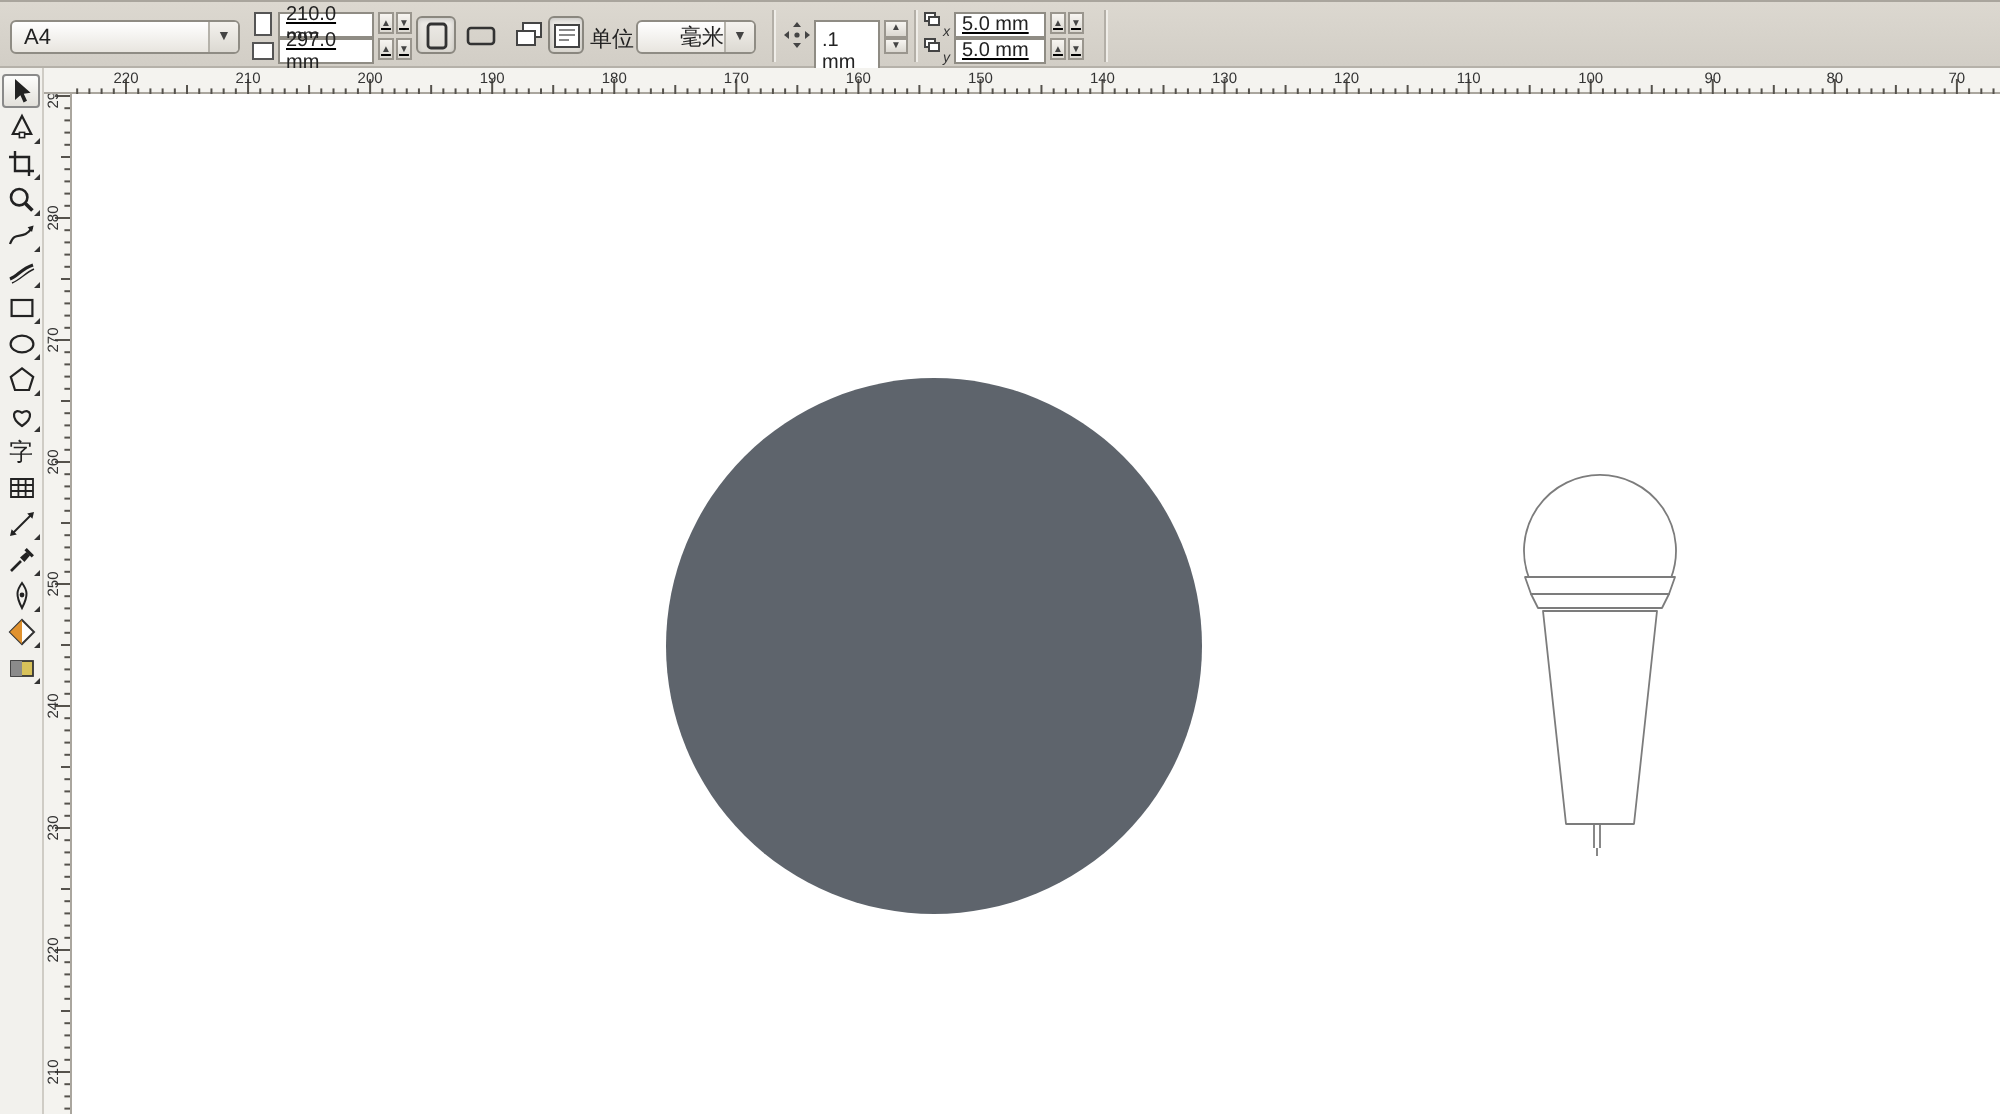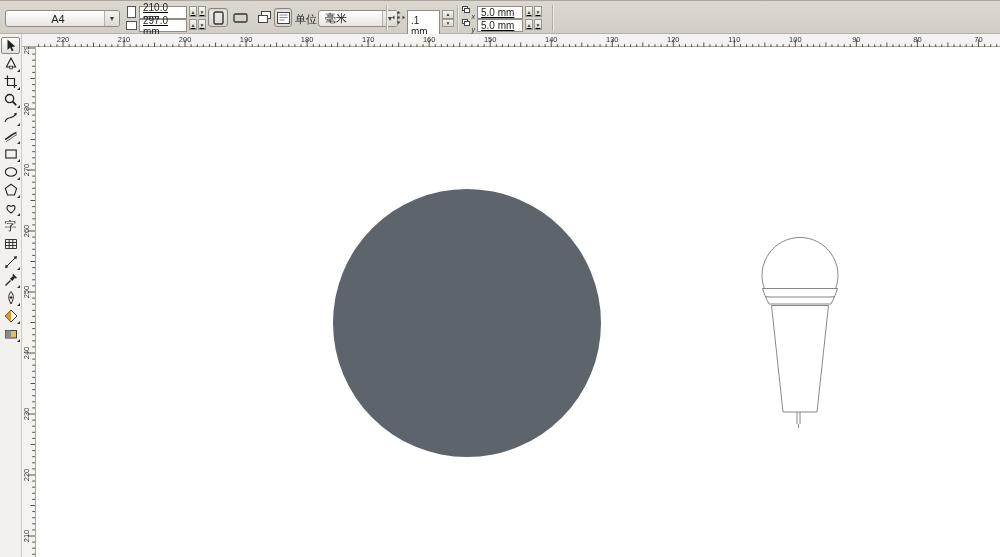--- a/index.html
+++ b/index.html
@@ -68,21 +68,21 @@
   .canvas { position:absolute; left:36px; top:47px; width:964px; height:510px; background:#ffffff; }
   .canvas svg { display:block; }
 </style>
 </head>
 <body>
 
 <div id="app">
 
   <div class="property-bar">
 
-    <div class="combo" style="left:5px; top:9px; width:115px;text-align:center;">
+    <div class="combo" style="left:5px; top:9px; width:115px;">
       <span class="combo-text">A4</span>
       <span class="combo-arrow">▼</span>
     </div>
 
     <div class="field-row" style="left:126px; top:5px;">
       <svg class="page-ic" viewBox="0 0 11 12">
         <rect x="1.5" y="0.5" width="8" height="11" fill="#fff" stroke="#555"></rect>
       </svg>
       <span class="field-box" style="width:48px;">210.0 mm</span>
       <span class="mini-spin">
@@ -121,21 +121,21 @@
     <div class="tb-btn sel" style="left:274px; top:7px; width:18px;">
       <svg width="13" height="12" viewBox="0 0 13 12">
         <rect x="0.5" y="0.5" width="12" height="11" fill="#fff" stroke="#444"></rect>
         <line x1="2.5" y1="3" x2="10.5" y2="3" stroke="#888"></line>
         <line x1="2.5" y1="5.5" x2="10.5" y2="5.5" stroke="#888"></line>
         <line x1="2.5" y1="8" x2="7.5" y2="8" stroke="#888"></line>
       </svg>
     </div>
 
     <span class="pb-label" style="left:295px; top:11px;">单位:</span>
-    <div class="combo" style="left:318px; top:9px; width:80px;">
+    <div class="combo" style="left:318px; top:9px; width:60px;text-align:right;">
       <span class="combo-text">毫米</span>
       <span class="combo-arrow">▼</span>
     </div>
 
     <div class="pb-sep" style="left:386px;"></div>
 
     <svg style="position:absolute; left:392px; top:10px;" width="13" height="13" viewBox="0 0 13 13">
       <path d="M6.5 0 L8.5 2.5 H4.5 Z M6.5 13 L4.5 10.5 H8.5 Z M0 6.5 L2.5 4.5 V8.5 Z M13 6.5 L10.5 8.5 V4.5 Z" fill="#444"></path>
       <circle cx="6.5" cy="6.5" r="1.3" fill="#444"></circle>
     </svg>

